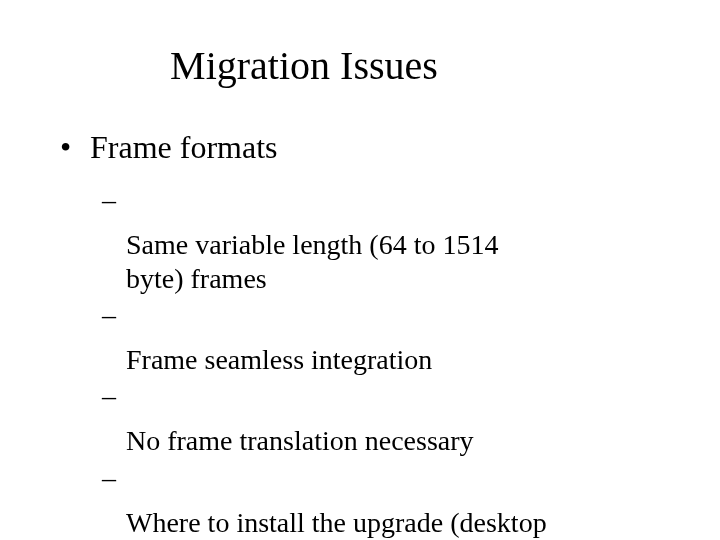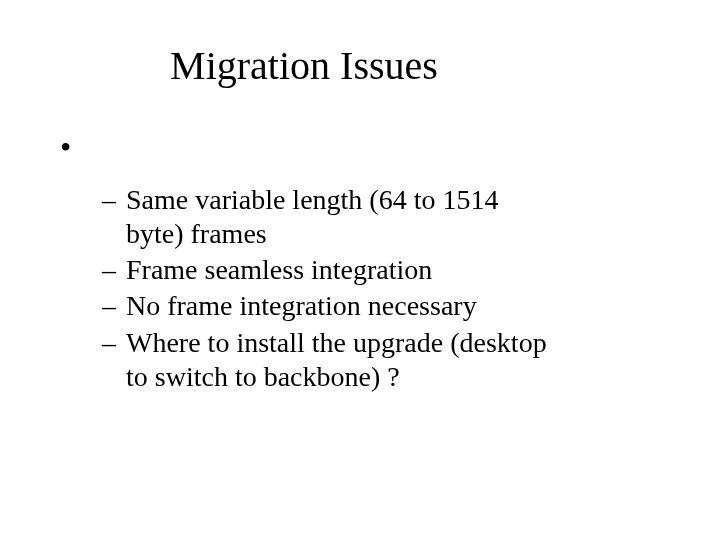--- a/index.html
+++ b/index.html
@@ -45,50 +45,52 @@
     font-size: 28px;
     line-height: 1.22;
     margin-bottom: 2px;
   }
   .l2 .dash {
     width: 24px;
     flex: 0 0 24px;
   }
   .l2 .text {
     flex: 1 1 auto;
+    margin-top: 45px;
   }
 </style>
 </head>
 <body>
 
 <div class="slide">
 
   <div class="title">Migration Issues</div>
 
   <div class="content">
 
     <div class="l1">
       <span class="bullet">•</span>
+      <span class="text">Frame formats</span>
     </div>
 
     <div class="l2-group">
 
       <div class="l2">
         <span class="dash">–</span>
         <span class="text">Same variable length (64 to 1514 byte) frames</span>
       </div>
 
       <div class="l2">
         <span class="dash">–</span>
         <span class="text">Frame seamless integration</span>
       </div>
 
       <div class="l2">
         <span class="dash">–</span>
-        <span class="text">No frame integration necessary</span>
+        <span class="text">No frame translation necessary</span>
       </div>
 
       <div class="l2">
         <span class="dash">–</span>
         <span class="text">Where to install the upgrade (desktop to switch to backbone) ?</span>
       </div>
 
     </div>
 
   </div>

